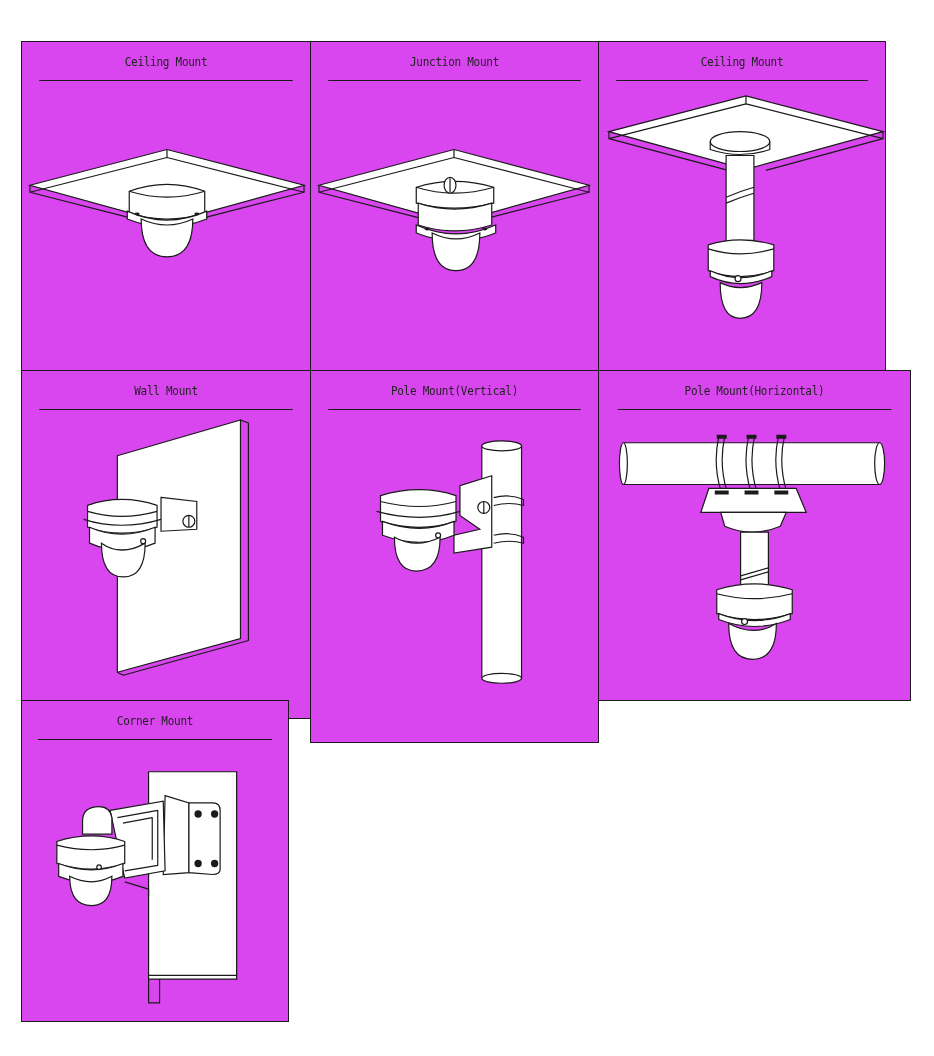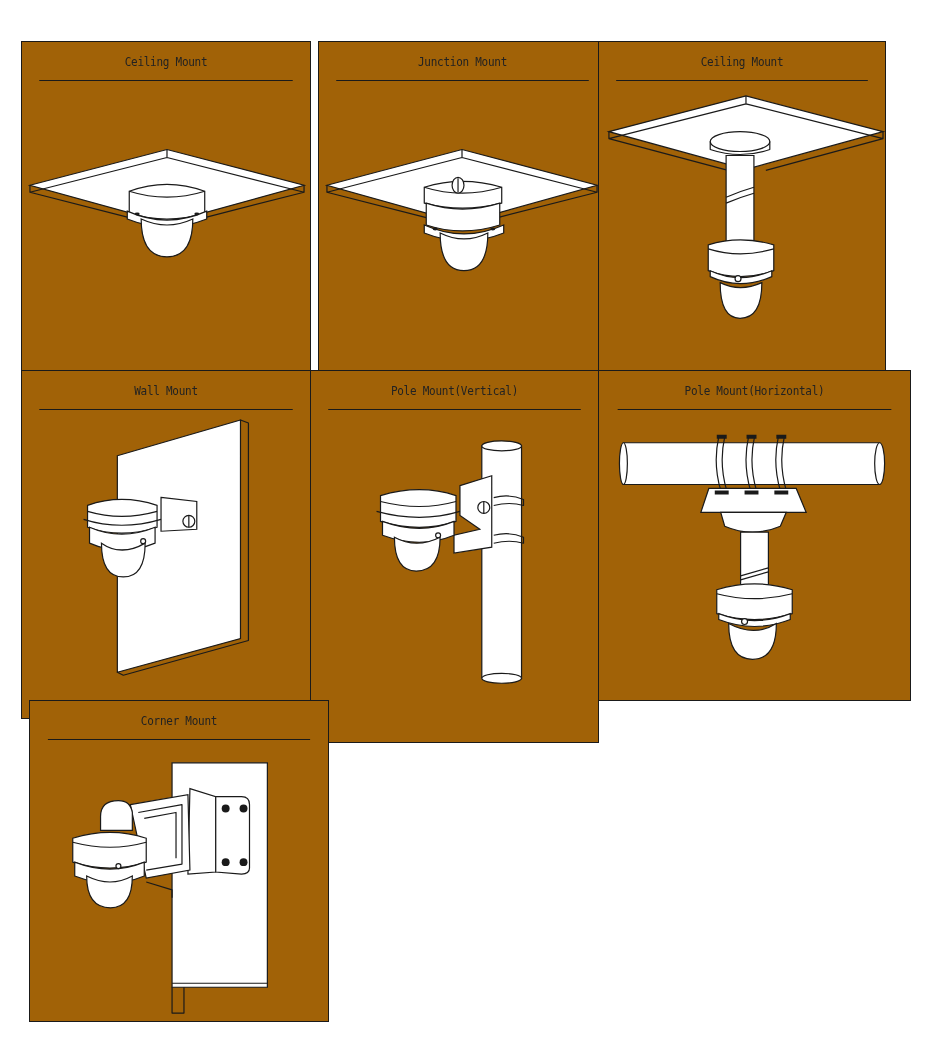--- a/index.html
+++ b/index.html
@@ -1,19 +1,19 @@
 <!DOCTYPE html>
 <html><head>
 <meta charset="utf-8">
 <style>
   html, body { margin: 0; padding: 0; background: #ffffff; }
   body { width: 934px; height: 1056px; position: relative; overflow: hidden;
          font-family: "DejaVu Sans Mono", monospace; color: #1a1a1a; }
   .grid { position: absolute; left: 21px; top: 41px; }
-  .cell { position: absolute; box-sizing: border-box; border: 1.5px solid #1a1a1a; background: #a16207; }
+  .cell { position: absolute; box-sizing: border-box; border: 1.5px solid #1a1a1a; background: #d946ef; }
   .cell .label { position: absolute; left: 0; right: 0; top: 0; height: 38px;
                  border-bottom: 1.5px solid #1a1a1a; display: flex; align-items: center;
                  justify-content: center; font-size: 12.5px; letter-spacing: -0.3px;
                  font-family: "DejaVu Sans Mono", monospace; color: #222; transform: scaleX(0.88); }
   .cell .art { position: absolute; left: 0; right: 0; top: 38px; bottom: 0; }
   .cell svg { width: 100%; height: 100%; display: block; }
   svg * { vector-effect: non-scaling-stroke; }
   .ln { fill: none; stroke: #1a1a1a; stroke-width: 1.2; stroke-linejoin: round; }
   .fl { fill: #fff; stroke: #1a1a1a; stroke-width: 1.2; }
   .bk { fill: #1a1a1a; stroke: none; }
@@ -32,21 +32,21 @@
         <path class="fl" d="M108 112 Q146 98 184 112 L184 134 Q146 146 108 134 Z"></path>
         <path class="ln" d="M108 112 Q146 124 184 112"></path>
         <path class="fl" d="M106 132 Q146 150 186 132 L186 140 Q146 156 106 140 Z"></path>
         <path class="fl" d="M120 140 Q146 152 172 140 Q172 178 146 178 Q120 178 120 140 Z"></path>
         <ellipse class="bk" cx="116" cy="135" rx="2.5" ry="1.5"></ellipse>
         <ellipse class="bk" cx="176" cy="135" rx="2.5" ry="1.5"></ellipse>
       </svg>
     </div>
   </div>
 
-  <div class="cell" style="left:289px;top:0;width:289px;height:330px;margin-left:8px;">
+  <div class="cell" style="left:289px;top:0;width:289px;height:330px;">
     <div class="label">Junction Mount</div>
     <div class="art">
       <svg viewBox="0 0 289 292">
         <path class="fl" d="M8 106 L144 70 L280 106 L144 144 Z"></path>
         <path class="ln" d="M8 106 L8 113 L110 139 M280 106 L280 113 L178 139 M8 113 L144 78 L280 113 M144 70 L144 78"></path>
         <path class="fl" d="M106 108 Q144 96 184 108 L184 124 Q144 134 106 124 Z"></path>
         <path class="ln" d="M106 108 Q144 120 184 108"></path>
         <ellipse class="fl" cx="140" cy="106" rx="6" ry="8"></ellipse>
         <path class="ln" d="M140 99 L140 113"></path>
         <path class="fl" d="M108 124 Q144 136 182 124 L182 146 Q144 158 108 146 Z"></path>
@@ -131,21 +131,21 @@
         <path class="ln" d="M130 168 Q144 164 158 160 M130 172 Q144 168 158 164"></path>
         <path class="fl" d="M106 182 Q144 170 182 182 L182 206 Q144 218 106 206 Z"></path>
         <path class="ln" d="M106 186 Q144 196 182 186"></path>
         <path class="fl" d="M108 206 Q144 220 180 206 L180 212 Q144 226 108 212 Z"></path>
         <circle class="fl" cx="134" cy="214" r="3"></circle>
         <path class="fl" d="M118 216 Q144 230 166 216 Q166 252 142 252 Q118 252 118 216 Z"></path>
       </svg>
     </div>
   </div>
 
-  <div class="cell" style="left:8px;top:659px;width:300px;height:322px;">
+  <div class="cell" style="left:0;top:659px;width:268px;height:322px;">
     <div class="label">Corner Mount</div>
     <div class="art">
       <svg viewBox="0 0 290 284">
         <path class="fl" d="M138 24 L234 24 L234 250 L138 250 Z"></path>
         <path class="ln" d="M138 246 L234 246 M150 250 L150 276 L138 276 L138 250"></path>
         <path class="fl" d="M156 50 L182 58 L182 134 L154 136 Z"></path>
         <path class="fl" d="M182 58 L208 58 Q216 58 216 66 L216 130 Q216 136 208 136 L182 134 Z"></path>
         <circle class="bk" cx="192" cy="70" r="4"></circle>
         <circle class="bk" cx="210" cy="70" r="4"></circle>
         <circle class="bk" cx="192" cy="124" r="4"></circle>

